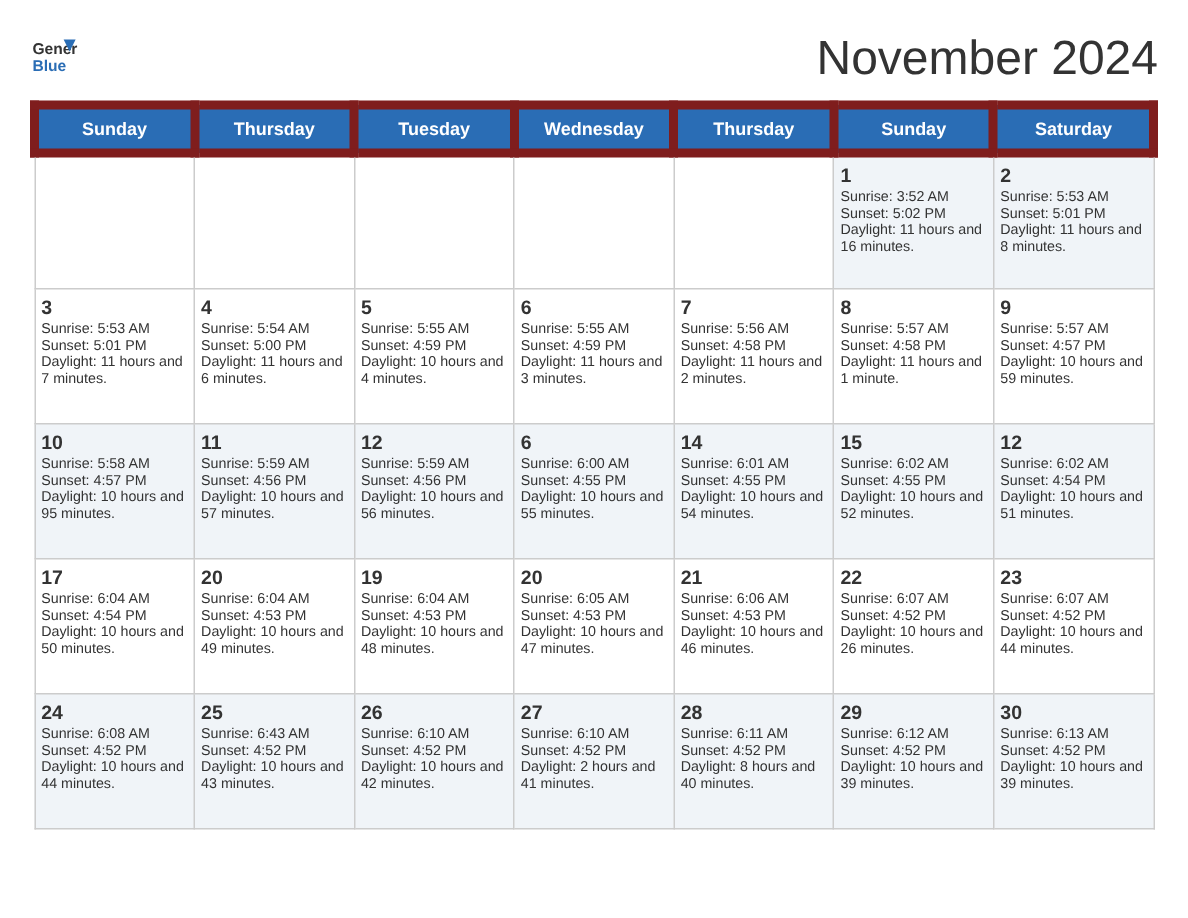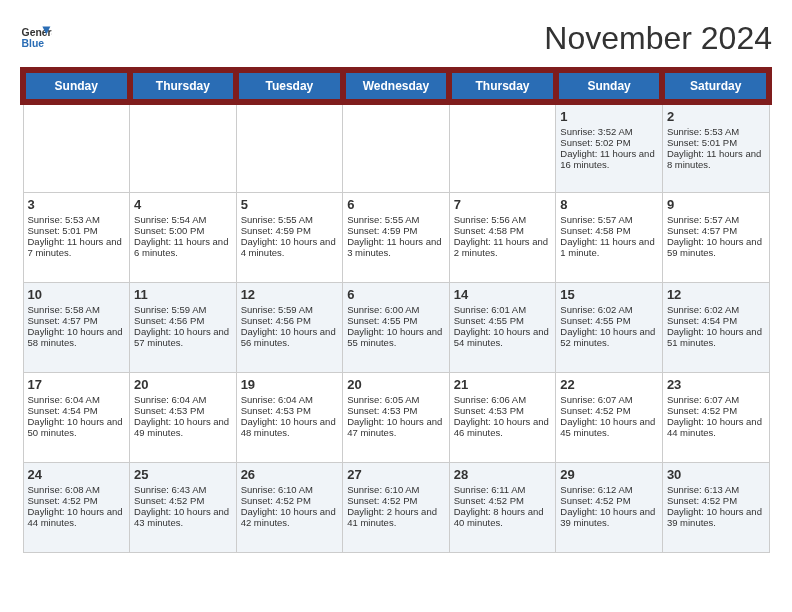--- a/index.html
+++ b/index.html
@@ -166,21 +166,21 @@
           <div>Sunrise: 5:57 AM</div>
           <div>Sunset: 4:57 PM</div>
           <div>Daylight: 10 hours and 59 minutes.</div>
         </td>
       </tr>
       <tr>
         <td>
           <span class="day-number">10</span>
           <div>Sunrise: 5:58 AM</div>
           <div>Sunset: 4:57 PM</div>
-          <div>Daylight: 10 hours and 58 minutes.</div>
+          <div>Daylight: 10 hours and 95 minutes.</div>
         </td>
         <td>
           <span class="day-number">11</span>
           <div>Sunrise: 5:59 AM</div>
           <div>Sunset: 4:56 PM</div>
           <div>Daylight: 10 hours and 57 minutes.</div>
         </td>
         <td>
           <span class="day-number">12</span>
           <div>Sunrise: 5:59 AM</div>
@@ -240,21 +240,21 @@
         <td>
           <span class="day-number">21</span>
           <div>Sunrise: 6:06 AM</div>
           <div>Sunset: 4:53 PM</div>
           <div>Daylight: 10 hours and 46 minutes.</div>
         </td>
         <td>
           <span class="day-number">22</span>
           <div>Sunrise: 6:07 AM</div>
           <div>Sunset: 4:52 PM</div>
-          <div>Daylight: 10 hours and 45 minutes.</div>
+          <div>Daylight: 10 hours and 26 minutes.</div>
         </td>
         <td>
           <span class="day-number">23</span>
           <div>Sunrise: 6:07 AM</div>
           <div>Sunset: 4:52 PM</div>
           <div>Daylight: 10 hours and 44 minutes.</div>
         </td>
       </tr>
       <tr>
         <td>

